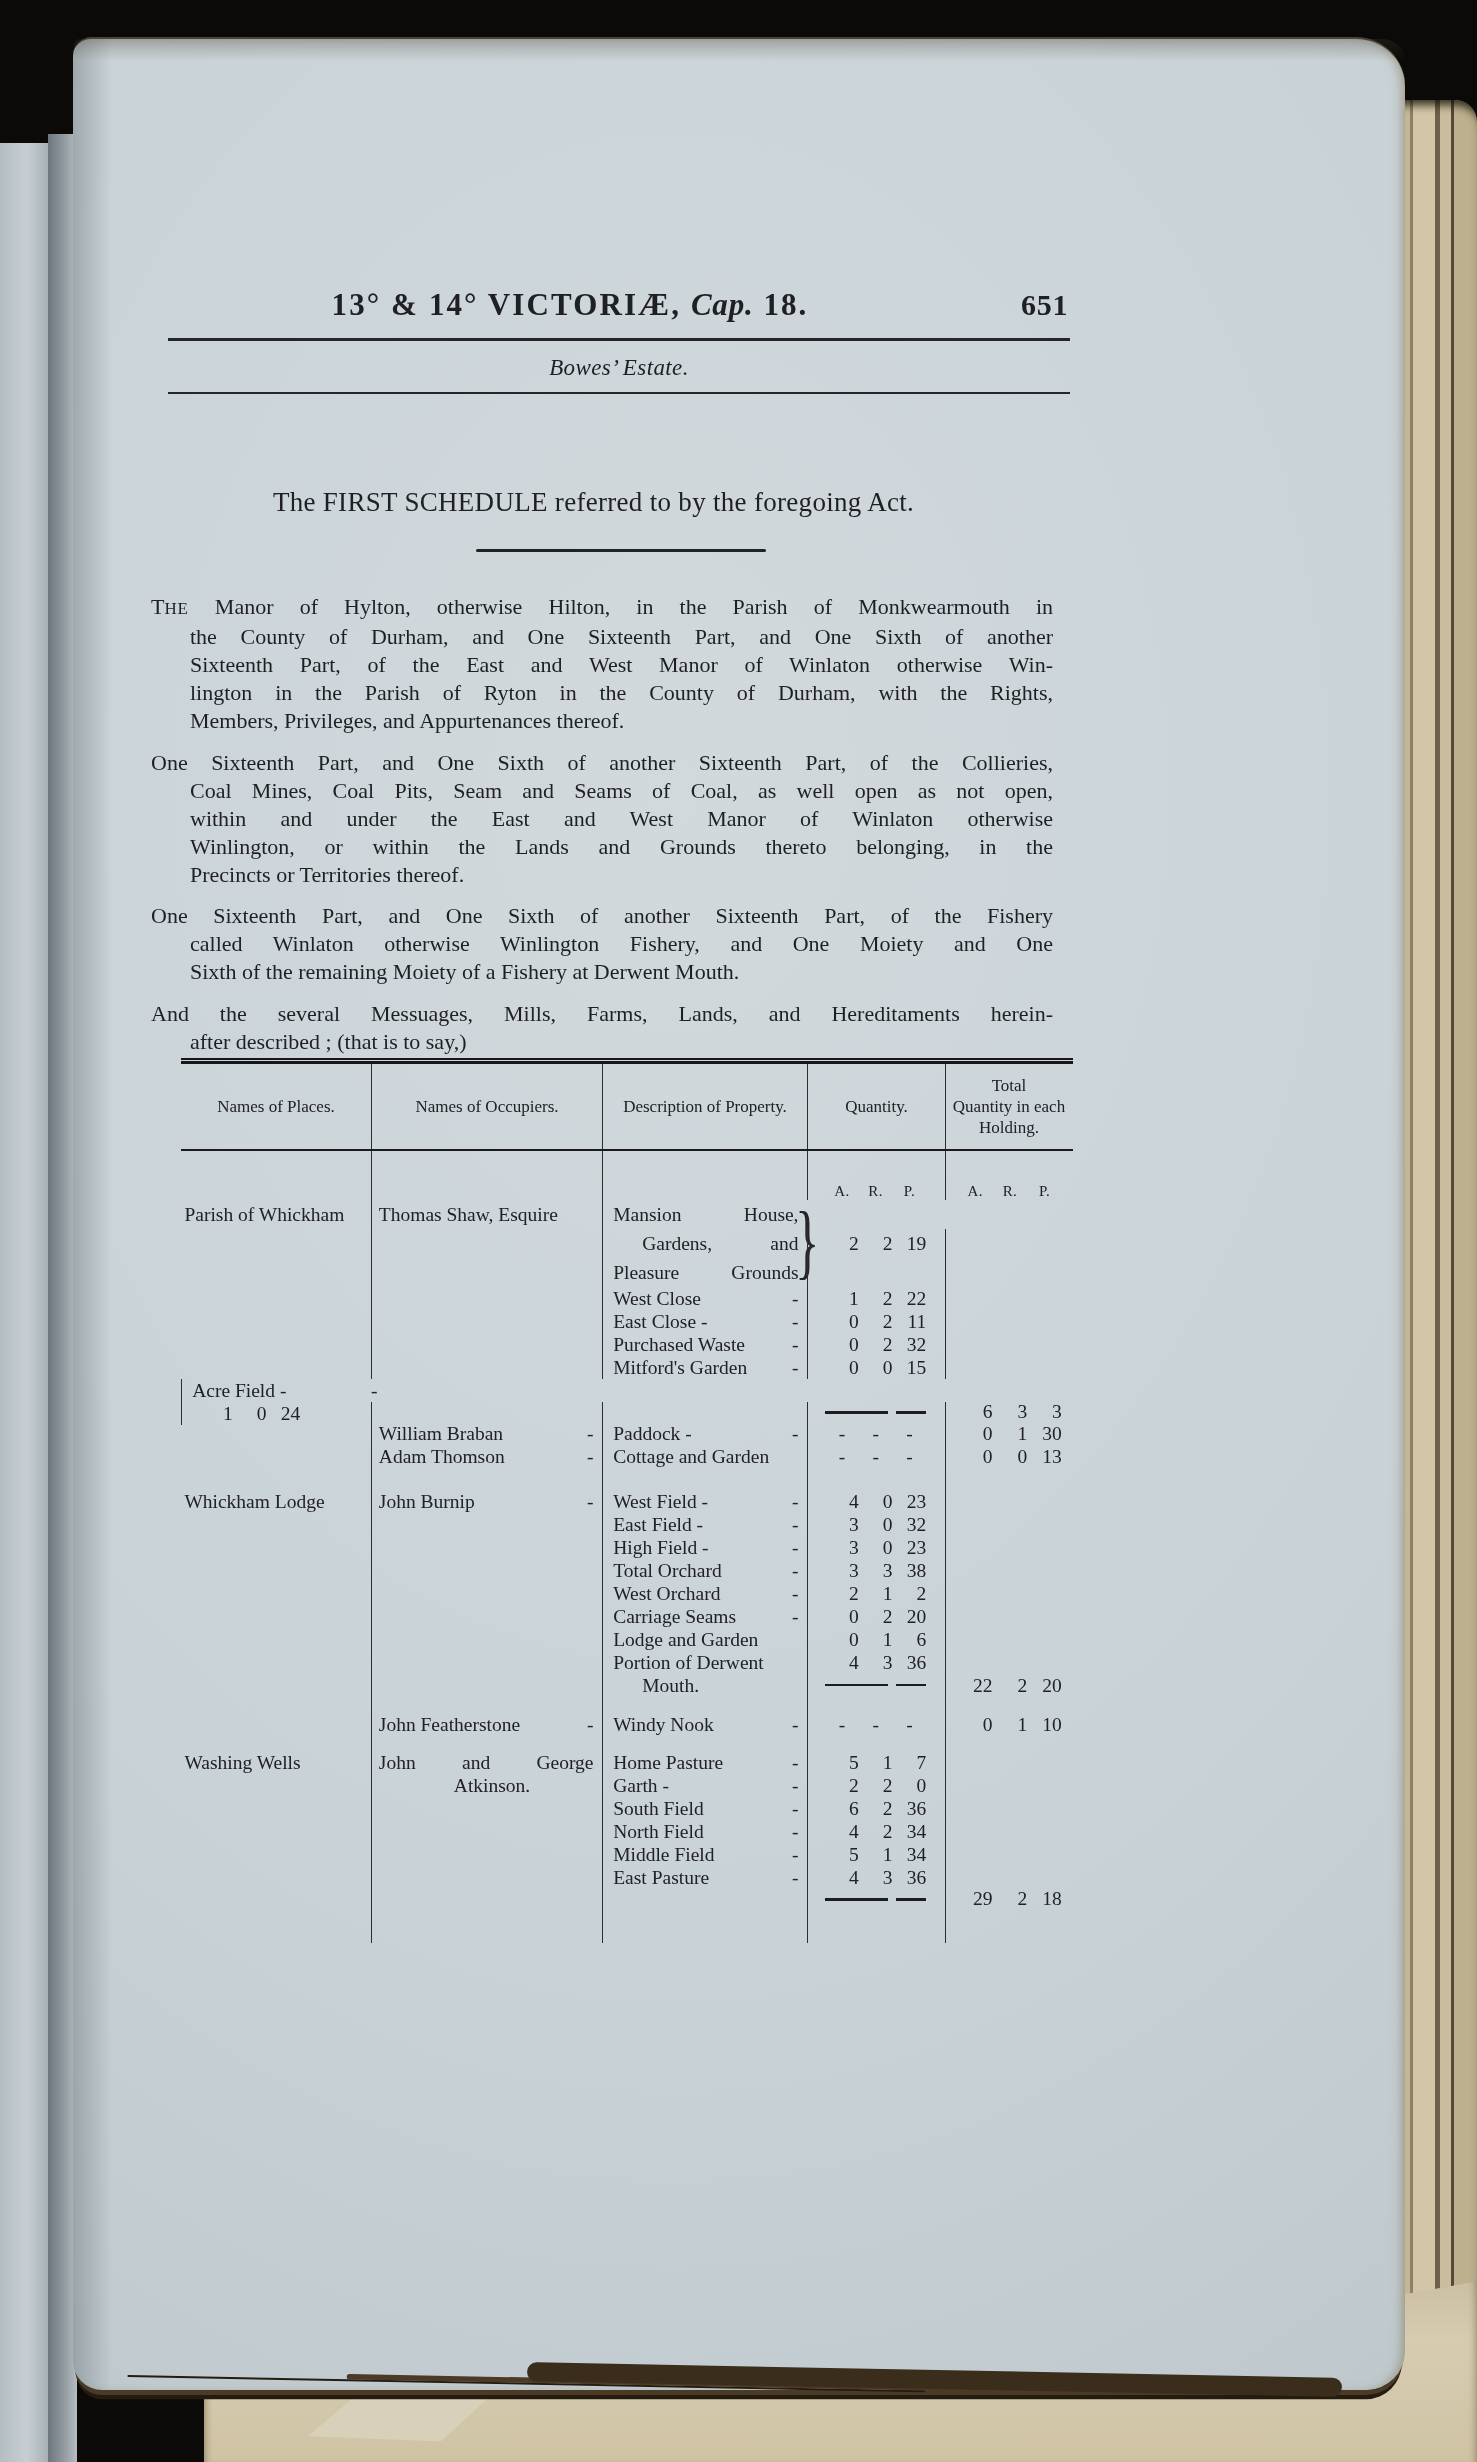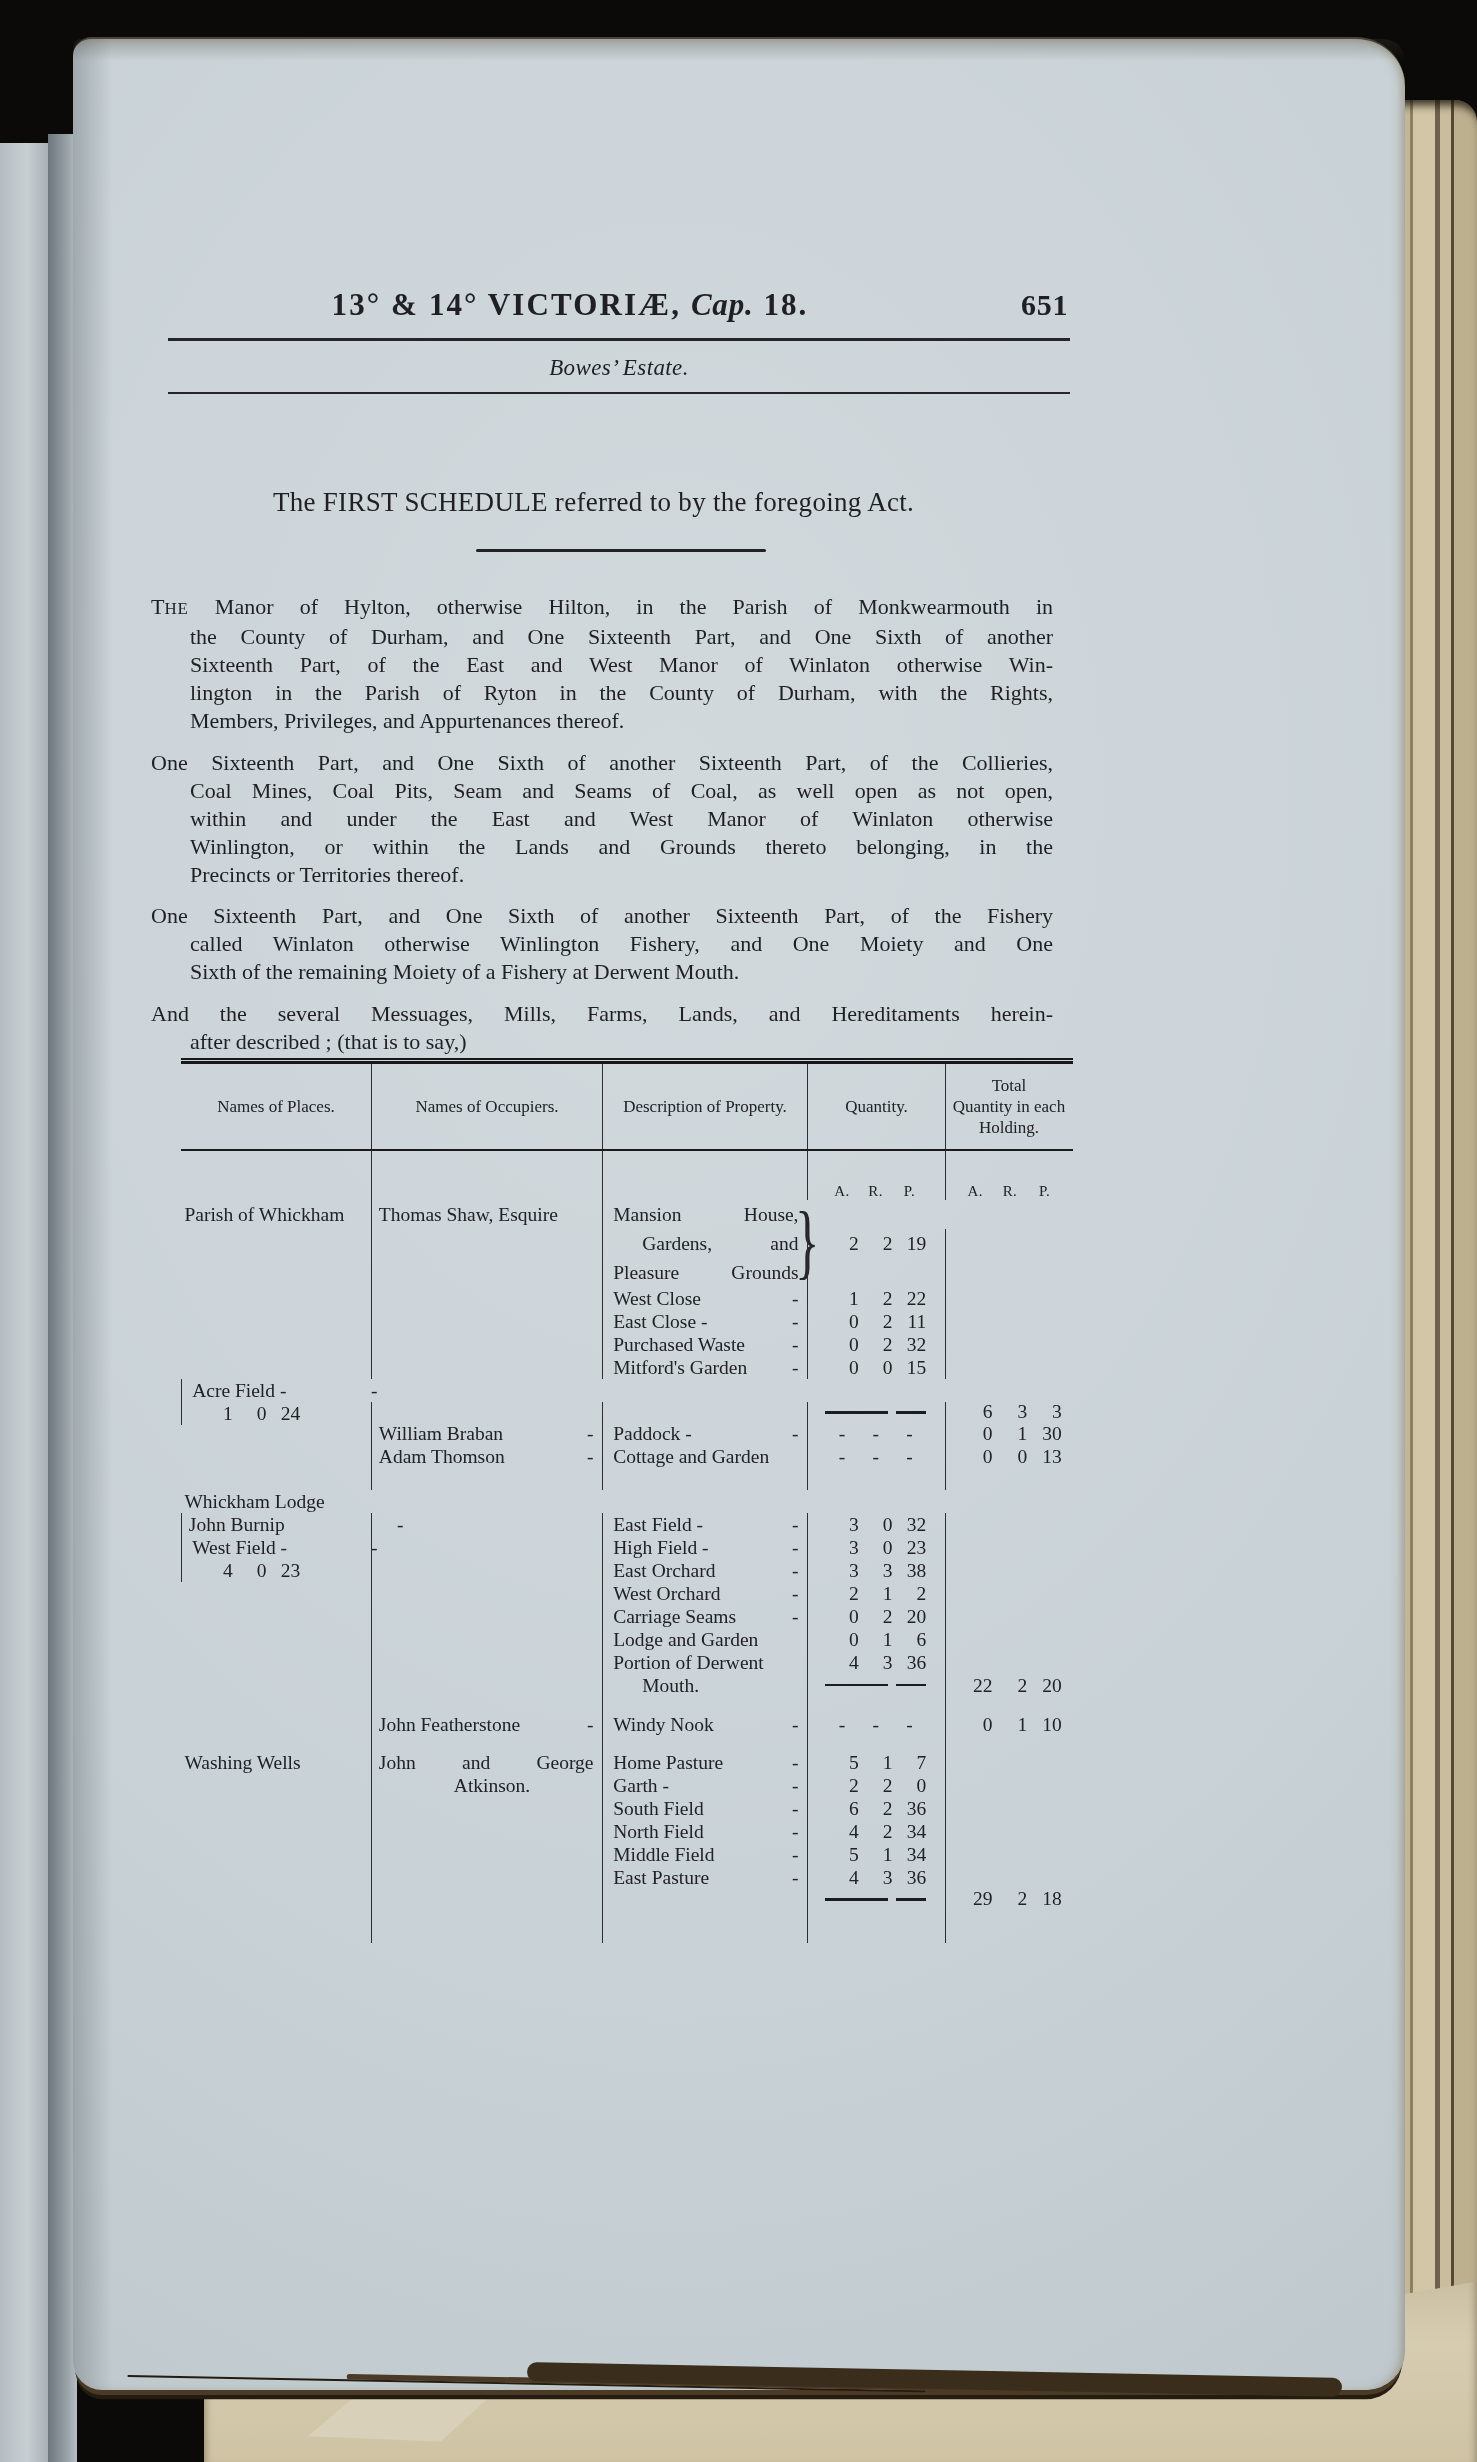--- a/index.html
+++ b/index.html
@@ -373,21 +373,21 @@
             </div>
           </div>
         </div>
         <div class="trow" style="height: 22px; line-height: 22px;">
           <div class="tc tc1 w1"></div>
           <div class="tc tc2 w2 bl"></div>
           <div class="tc tc3 w3 bl"></div>
           <div class="tc tc4 w4 bl"></div>
           <div class="tc tc5 w5 bl"></div>
         </div>
-        <div class="trow" style="height: 23px; line-height: 23px; flex-direction: column;">
+        <div class="trow" style="height: 23px; line-height: 23px;">
           <div class="tc tc1 w1"><span class="pl">Whickham Lodge</span></div>
           <div class="tc tc2 w2 bl">
             <div class="o">
               <span>John Burnip</span>
               <span class="dash">-</span>
             </div>
           </div>
           <div class="tc tc3 w3 bl">
             <div class="d">
               <span>West Field -</span>
@@ -437,21 +437,21 @@
               <span class="mini">23</span>
             </div>
           </div>
           <div class="tc tc5 w5 bl"></div>
         </div>
         <div class="trow" style="height: 23px; line-height: 23px;">
           <div class="tc tc1 w1"></div>
           <div class="tc tc2 w2 bl"></div>
           <div class="tc tc3 w3 bl">
             <div class="d">
-              <span>East Orchard</span>
+              <span>Total Orchard</span>
               <span class="dash">-</span>
             </div>
           </div>
           <div class="tc tc4 w4 bl">
             <div class="minis">
               <span class="mini">3</span>
               <span class="mini">3</span>
               <span class="mini">38</span>
             </div>
           </div>

